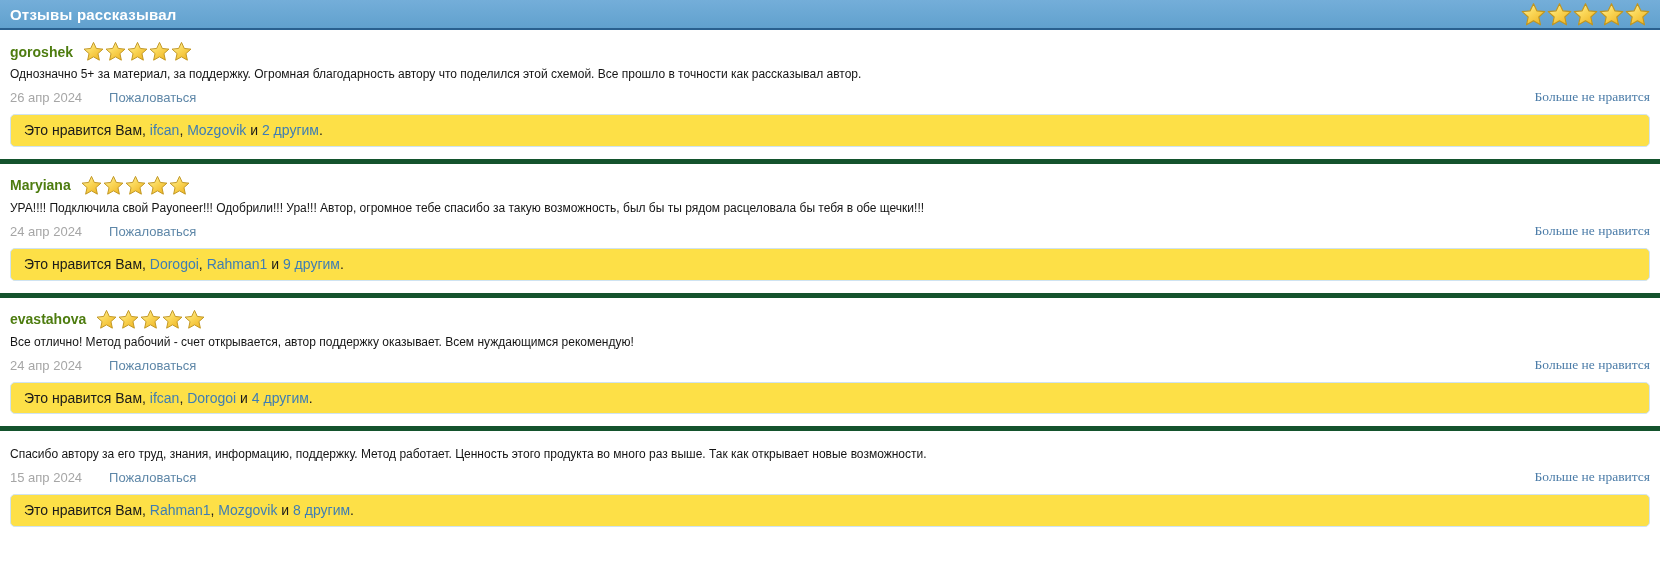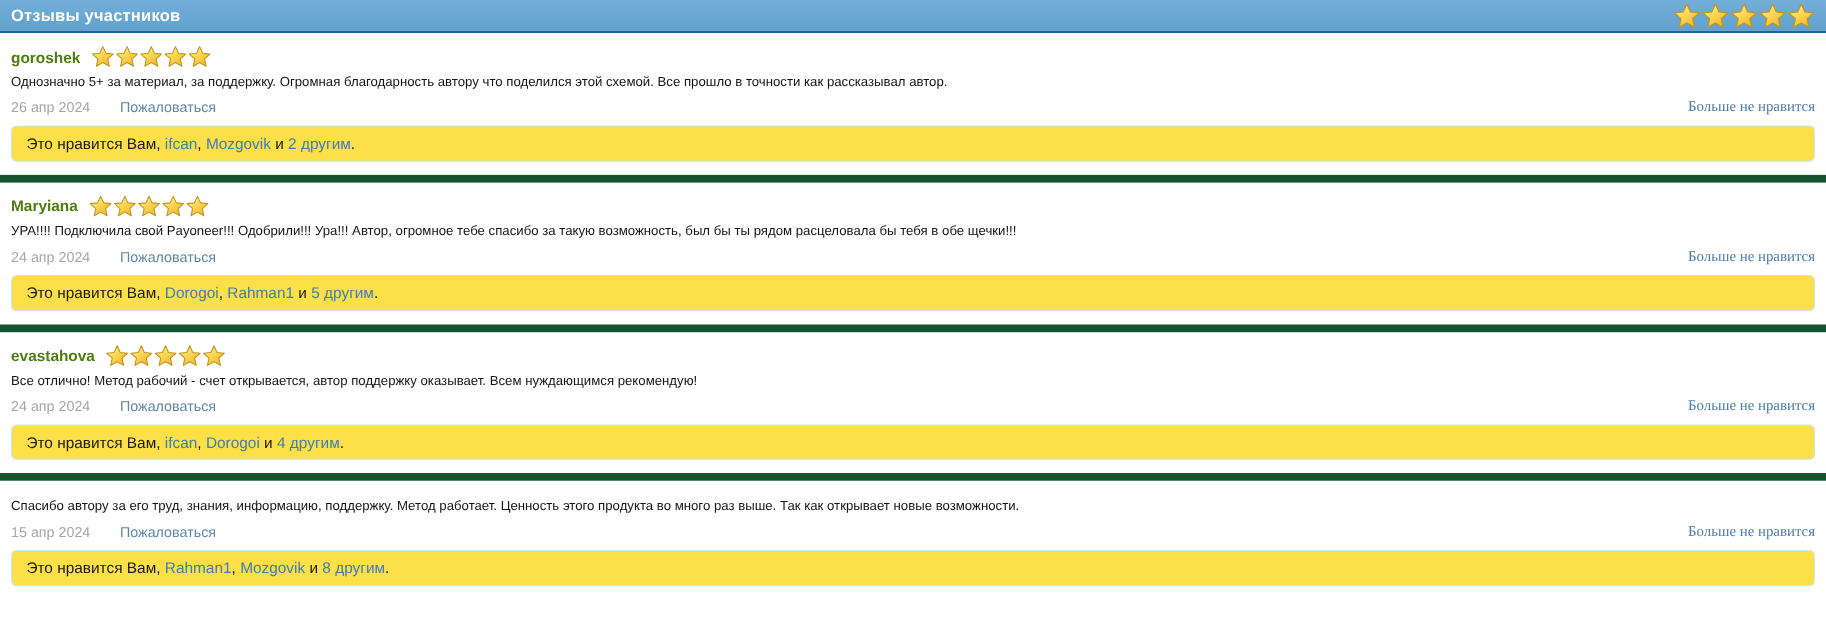--- a/index.html
+++ b/index.html
@@ -16,21 +16,21 @@
     background: linear-gradient(#74AED9, #61A1CE);
     border-bottom: 2px solid #2A608F;
     display: flex; align-items: center; justify-content: space-between;
     padding: 0 10px;
   }
   .panel-title { color: #ffffff; font-weight: bold; font-size: 15px; letter-spacing: .2px; }
   .stars { display: inline-flex; align-items: center; gap: 1px; line-height: 0; }
   .star { width: 21px; height: 21px; display: inline-block; }
   .panel-header .star { width: 25px; height: 25px; }
   .review { padding: 11px 10px 12px 10px; background: #ffffff; }
-  .review + .review { border-top: 7px solid #14532d; }
+  .review + .review { border-top: 5px solid #14532d; }
   .name-row { display: flex; align-items: center; gap: 10px; }
   .username { color: #4d7c0f; font-weight: bold; font-size: 14px; cursor: pointer; }
   .review-text { margin-top: 5px; font-size: 12px; color: #151515; line-height: 1.25; }
   .meta-row { margin-top: 7px; display: flex; align-items: flex-end; font-size: 13px; }
   .date { color: #A6A6A6; }
   .report { color: #5E87A8; margin-left: 27px; cursor: pointer; }
   .unlike { margin-left: auto; color: #4B7CA8; font-size: 13.5px; cursor: pointer; font-family: Liberation Serif, serif; }
   .likes {
     margin-top: 9px;
     background: #fde047;
@@ -55,21 +55,21 @@
     </linearGradient>
     <symbol id="star-shape" viewBox="0 0 24 24">
       <path d="M12 1.6 L15.2 8.5 L22.8 9.3 L17.1 14.4 L18.7 21.9 L12 18.1 L5.3 21.9 L6.9 14.4 L1.2 9.3 L8.8 8.5 Z" fill="url(#star-grad)" stroke="#C0951F" stroke-width="1.1" stroke-linejoin="round"></path>
     </symbol>
   </defs>
 </svg>
 
 <div class="panel">
 
   <div class="panel-header">
-    <span class="panel-title">Отзывы участников</span>
+    <span class="panel-title">Отзывы рассказывал</span>
     <span class="stars">
       <svg class="star">
           <use href="#star-shape"></use>
         </svg>
       <svg class="star">
           <use href="#star-shape"></use>
         </svg>
       <svg class="star">
           <use href="#star-shape"></use>
         </svg>
@@ -132,21 +132,21 @@
             <use href="#star-shape"></use>
           </svg>
       </span>
     </div>
     <div class="review-text">УРА!!!! Подключила свой Payoneer!!! Одобрили!!! Ура!!! Автор, огромное тебе спасибо за такую возможность, был бы ты рядом расцеловала бы тебя в обе щечки!!!</div>
     <div class="meta-row">
       <span class="date">24 апр 2024</span>
       <span class="report">Пожаловаться</span>
       <span class="unlike">Больше не нравится</span>
     </div>
-    <div class="likes"><span>Это нравится Вам, </span><a class="lk">Dorogoi</a><span>, </span><a class="lk">Rahman1</a><span> и </span><a class="lk">5 другим</a><span>.</span></div>
+    <div class="likes"><span>Это нравится Вам, </span><a class="lk">Dorogoi</a><span>, </span><a class="lk">Rahman1</a><span> и </span><a class="lk">9 другим</a><span>.</span></div>
   </div>
 
   <div class="review">
     <div class="name-row">
       <span class="username">evastahova</span>
       <span class="stars">
         <svg class="star">
             <use href="#star-shape"></use>
           </svg>
         <svg class="star">

